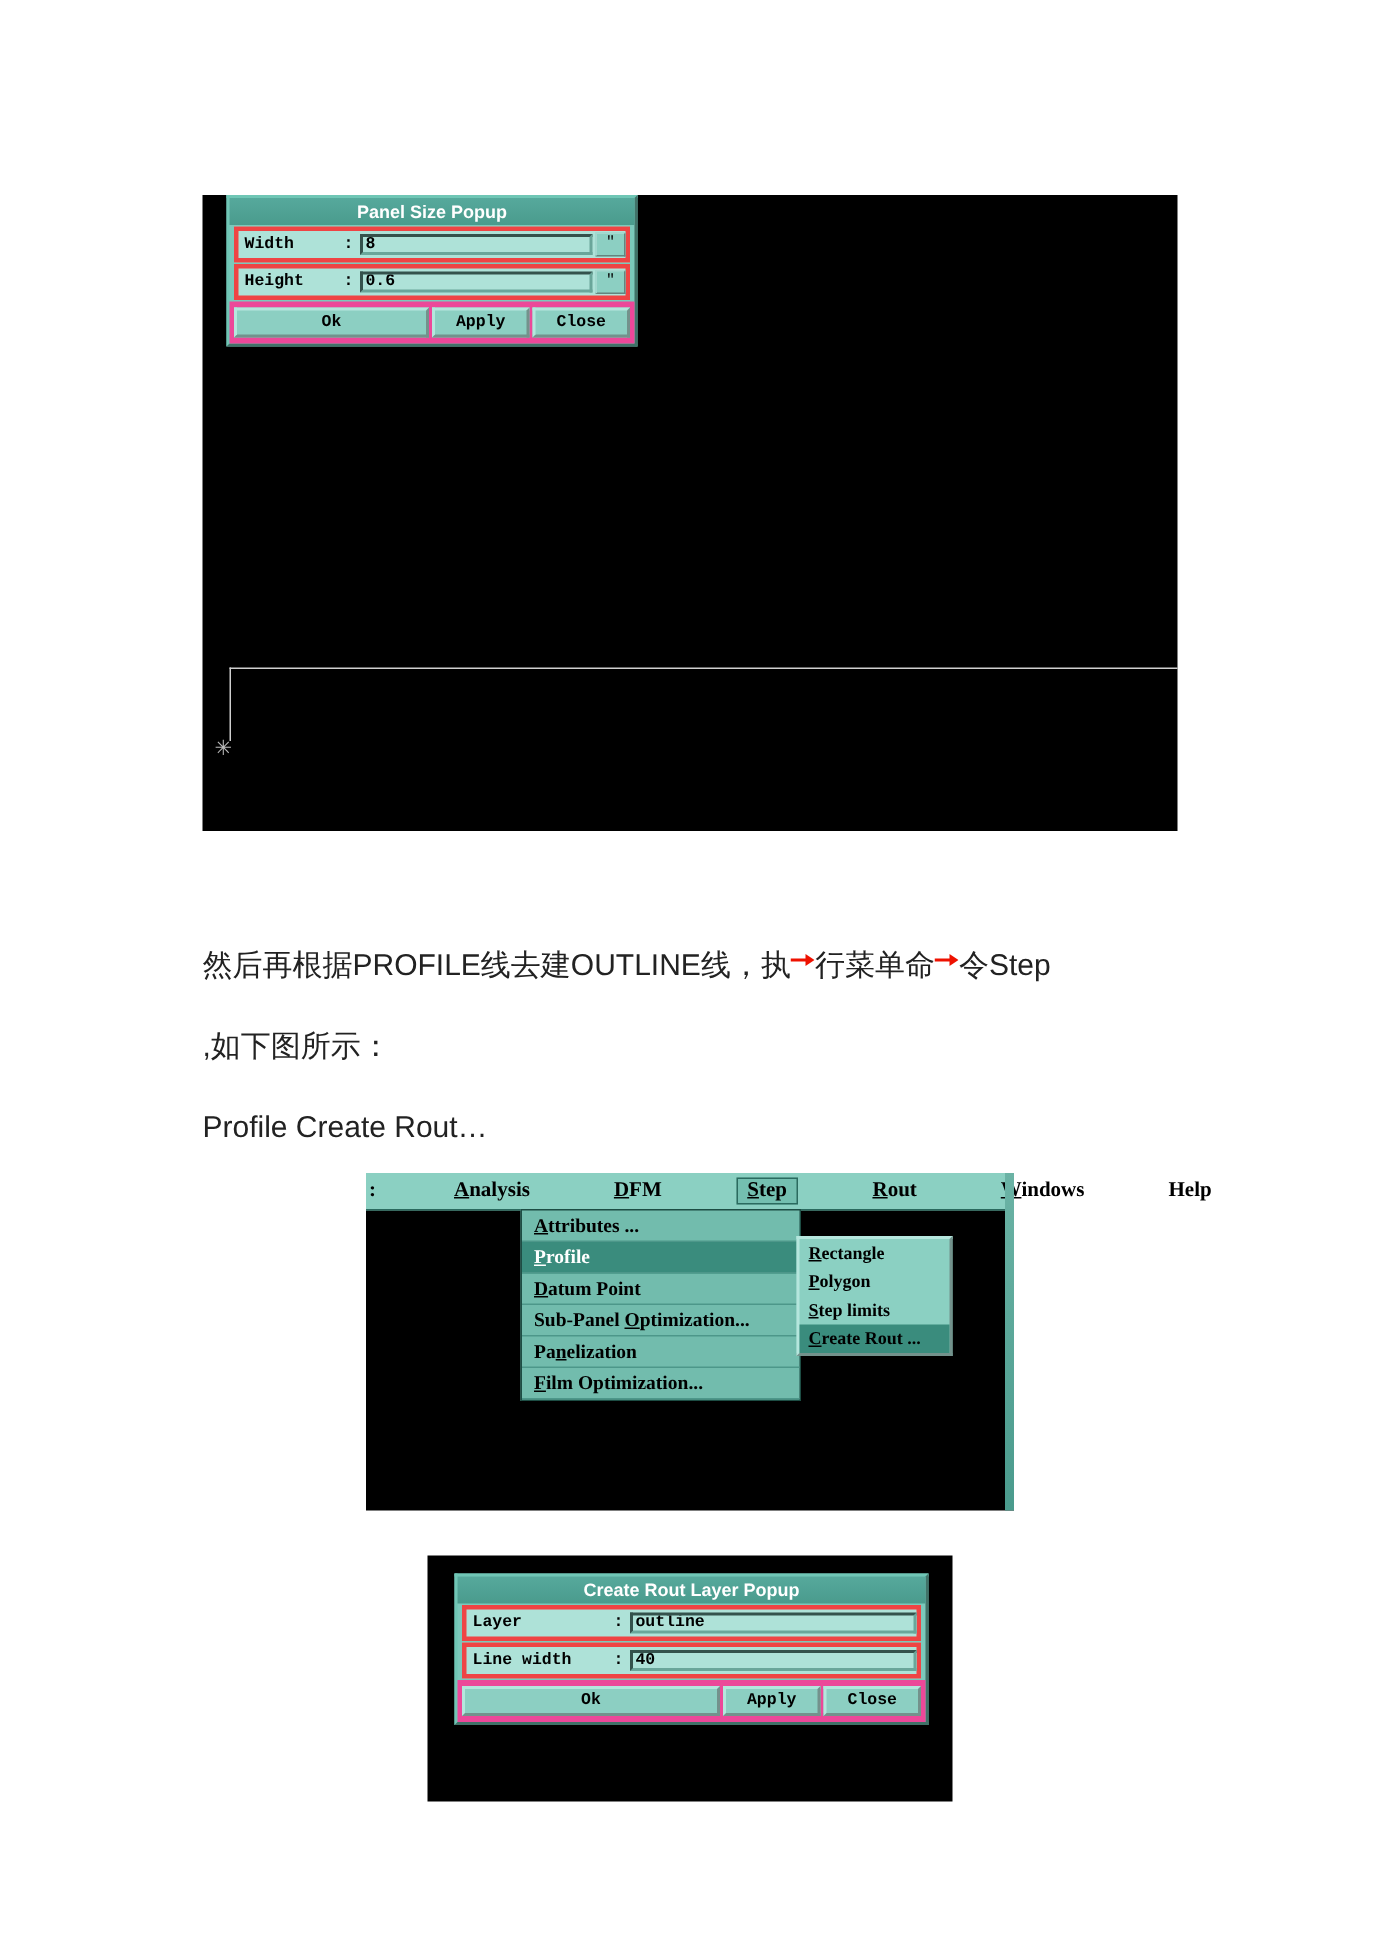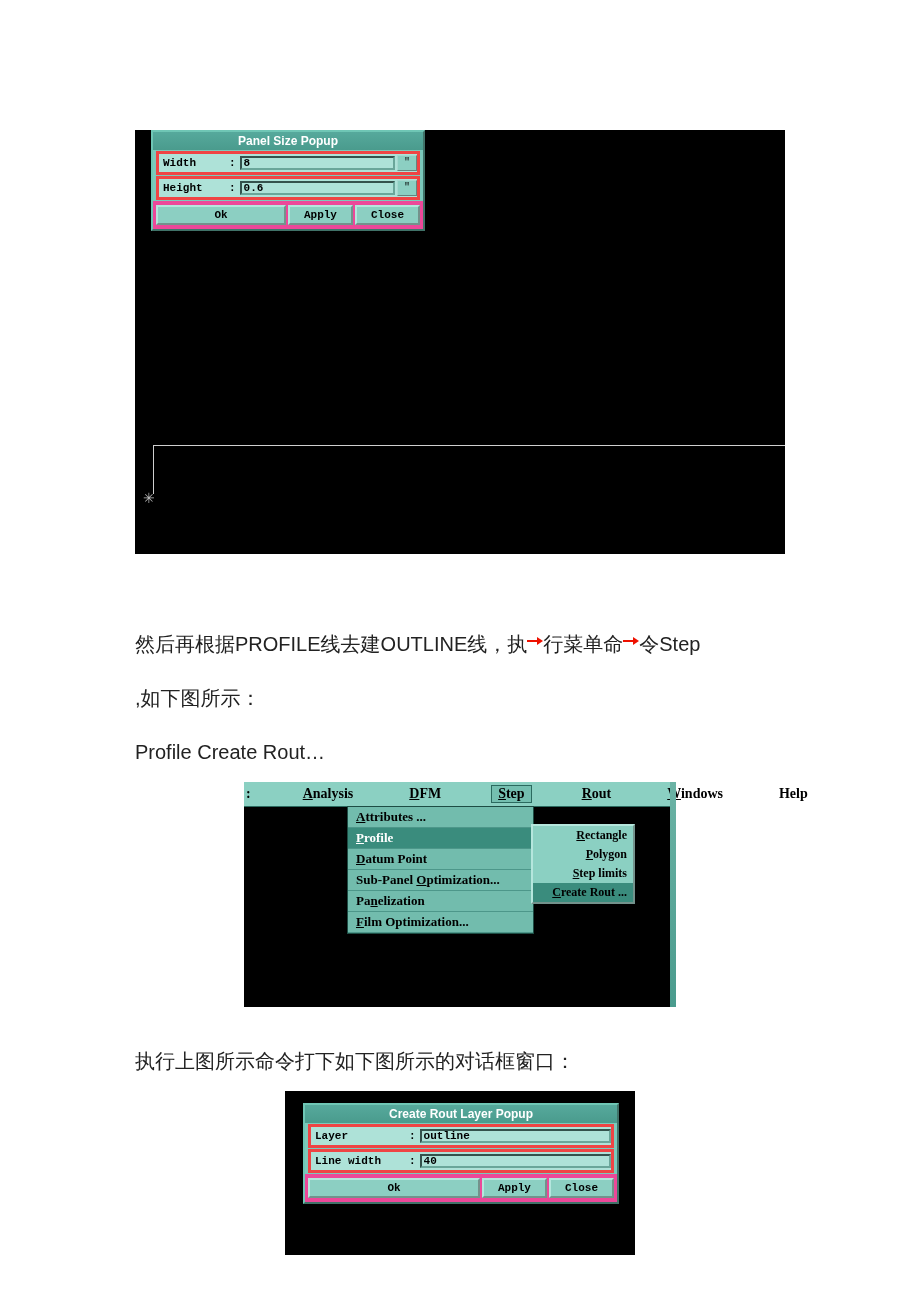--- a/index.html
+++ b/index.html
@@ -176,21 +176,20 @@
     width: 100px;
     background: #8bd0c2;
     border: 2px outset #b5e6dd;
     font-family: "Times New Roman", serif;
     font-weight: bold;
     font-size: 12px;
   }
   .submenu .sitem {
     padding: 2px 6px;
     color: #000;
-    text-align: right;
   }
   .submenu .sitem u { text-decoration: underline; }
   .submenu .sitem.hi {
     background: #3a8c7d;
     color: #000000;
   }
   .grad-edge {
     position:absolute; top:0; bottom:0; right:0; width:6px;
     background: linear-gradient(#6bb3a5,#4a9b8d);
   }
@@ -263,21 +262,20 @@
         <div class="sitem"><u>R</u>ectangle</div>
         <div class="sitem"><u>P</u>olygon</div>
         <div class="sitem"><u>S</u>tep limits</div>
         <div class="sitem hi"><u>C</u>reate Rout ...</div>
       </div>
     </div>
     <div class="grad-edge"></div>
   </div>
   </div>
 
-  <p class="doc-text">执行上图所示命令打下如下图所示的对话框窗口：</p>
 
   <div style="display:flex; justify-content:center;">
   <div class="black-panel panel-3">
     <div class="dialog rout-layer">
       <div class="dlg-title">Create Rout Layer Popup</div>
       <div class="dlg-row">
         <span class="dlg-label small-label">Layer</span>
         <span class="dlg-colon">:</span>
         <input class="dlg-input" value="outline" style="">
       </div>

